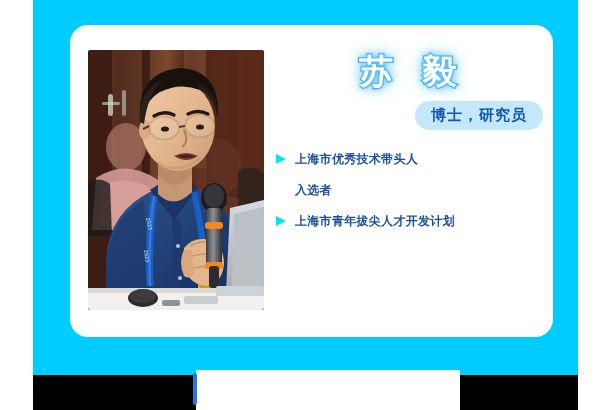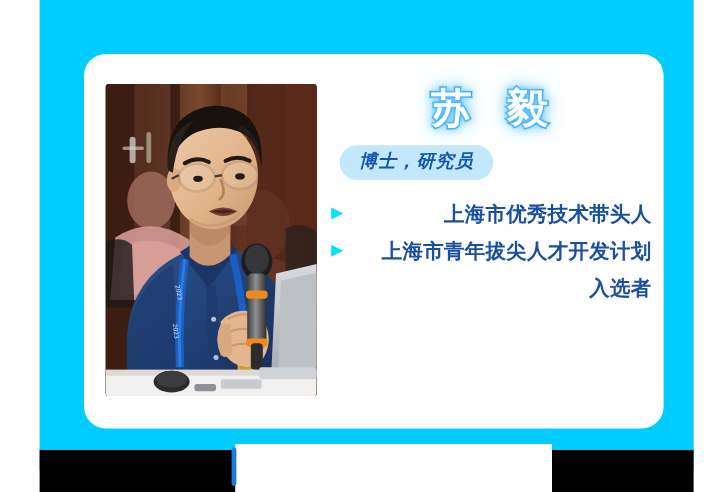--- a/index.html
+++ b/index.html
@@ -62,21 +62,20 @@
 
   
   .card {
     position: absolute;
     left: 70px;
     top: 25px;
     width: 483px;
     height: 312px;
     background: #ffffff;
     border-radius: 18px;
-    margin-top: 20px;
   }
 
   
   .photo {
     position: absolute;
     left: 18px;
     top: 25px;
     width: 176px;
     height: 260px;
     border-radius: 3px;
@@ -109,24 +108,23 @@
     -webkit-text-stroke: 2.4px #2196f3;
     paint-order: stroke fill;
     text-shadow:
       0 0 3px #49b8ff,
       0 0 7px #49b8ff,
       0 0 13px #7fd2ff,
       0 0 20px #a8e2ff;
   }
 
   .badge-row {
-    text-align: left;
+    text-align: right;
     padding-left: 8px;
     margin-top: 2px;
-    font-style: italic;
   }
   .badge {
     display: inline-block;
     background: #c3e8fb;
     color: #1357b0;
     font-size: 15px;
     font-weight: bold;
     letter-spacing: 1px;
     padding: 5px 16px 6px 16px;
     border-radius: 16px;
@@ -145,26 +143,25 @@
   }
   .bullet-icon {
     flex: 0 0 auto;
     width: 16px;
     margin-top: 5px;
     margin-right: 4px;
   }
   .bullet-icon.spacer svg { visibility: hidden; }
   .bullet-text {
     flex: 1 1 auto;
-    font-size: 17px;
+    font-size: 12px;
     font-weight: bold;
     color: #1a4fa0;
     line-height: 26px;
     letter-spacing: 0.3px;
-    text-align: right;
   }
 </style>
 </head>
 <body>
 
 <div id="stage">
 
   <div class="cyan-panel"></div>
 
   <div class="black-bar"></div>
@@ -326,34 +323,34 @@
         <li class="bullet-item">
           <span class="bullet-icon">
             <svg width="12" height="12" viewBox="0 0 12 12">
                 <polygon points="1,1 11,6 1,11" fill="#00e5f5"></polygon>
               </svg>
           </span>
           <span class="bullet-text">上海市优秀技术带头人</span>
         </li>
 
         <li class="bullet-item">
+          <span class="bullet-icon spacer">
+            <svg width="12" height="12" viewBox="0 0 12 12">
+                <polygon points="1,1 11,6 1,11" fill="#00e5f5"></polygon>
+              </svg>
+          </span>
+          <span class="bullet-text">入选者</span>
+        </li>
+
+        <li class="bullet-item">
           <span class="bullet-icon">
             <svg width="12" height="12" viewBox="0 0 12 12">
                 <polygon points="1,1 11,6 1,11" fill="#00e5f5"></polygon>
               </svg>
           </span>
           <span class="bullet-text">上海市青年拔尖人才开发计划</span>
         </li>
 
-        <li class="bullet-item">
-          <span class="bullet-icon spacer">
-            <svg width="12" height="12" viewBox="0 0 12 12">
-                <polygon points="1,1 11,6 1,11" fill="#00e5f5"></polygon>
-              </svg>
-          </span>
-          <span class="bullet-text">入选者</span>
-        </li>
-
 
       </ul>
     </div>
   </div>
 </div>
 
 </body></html>

